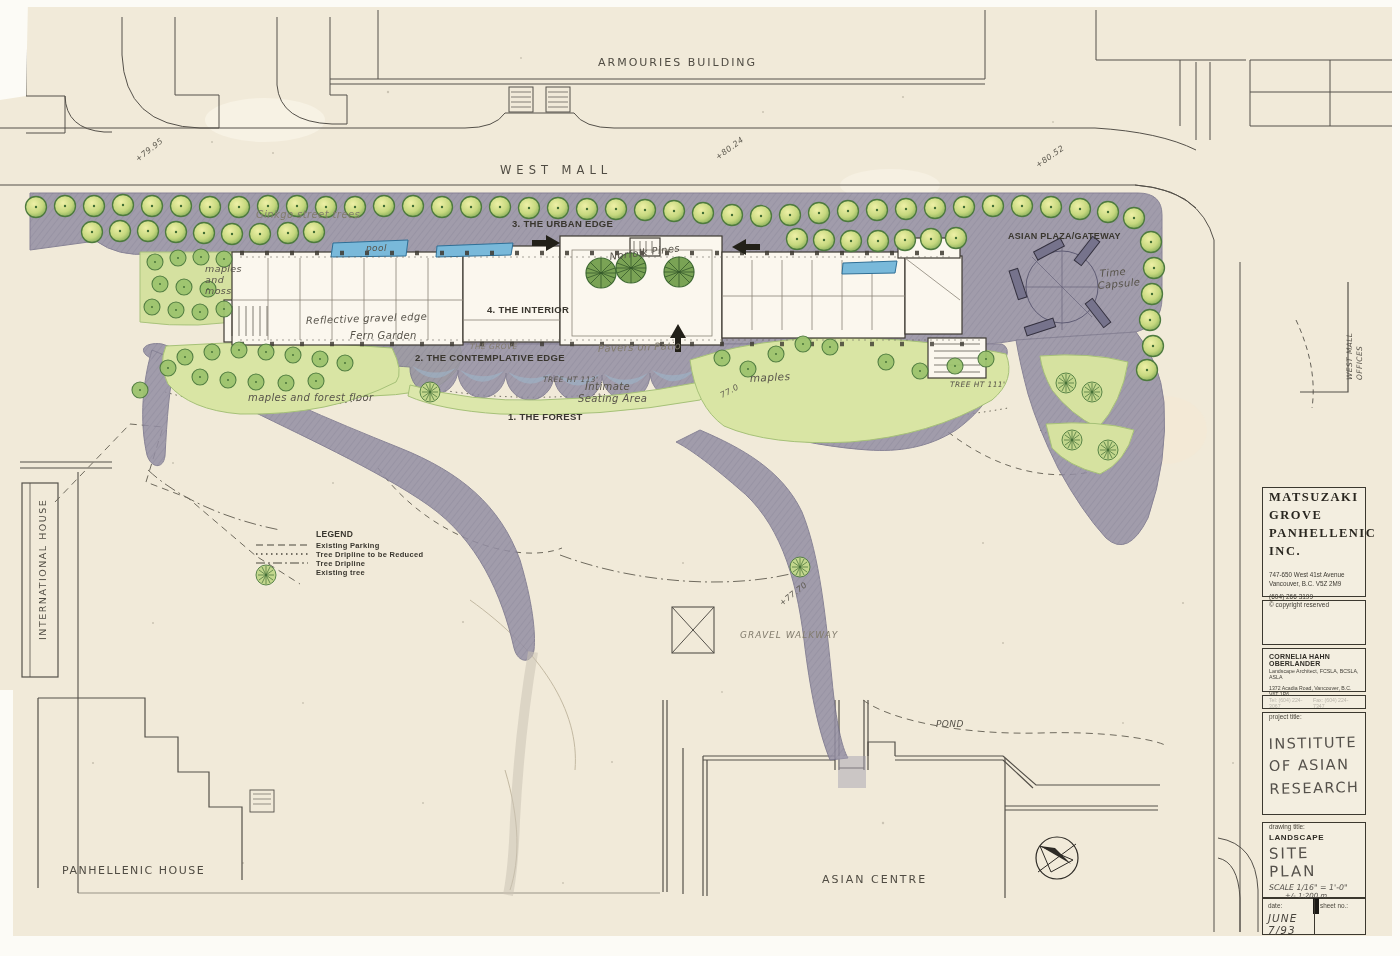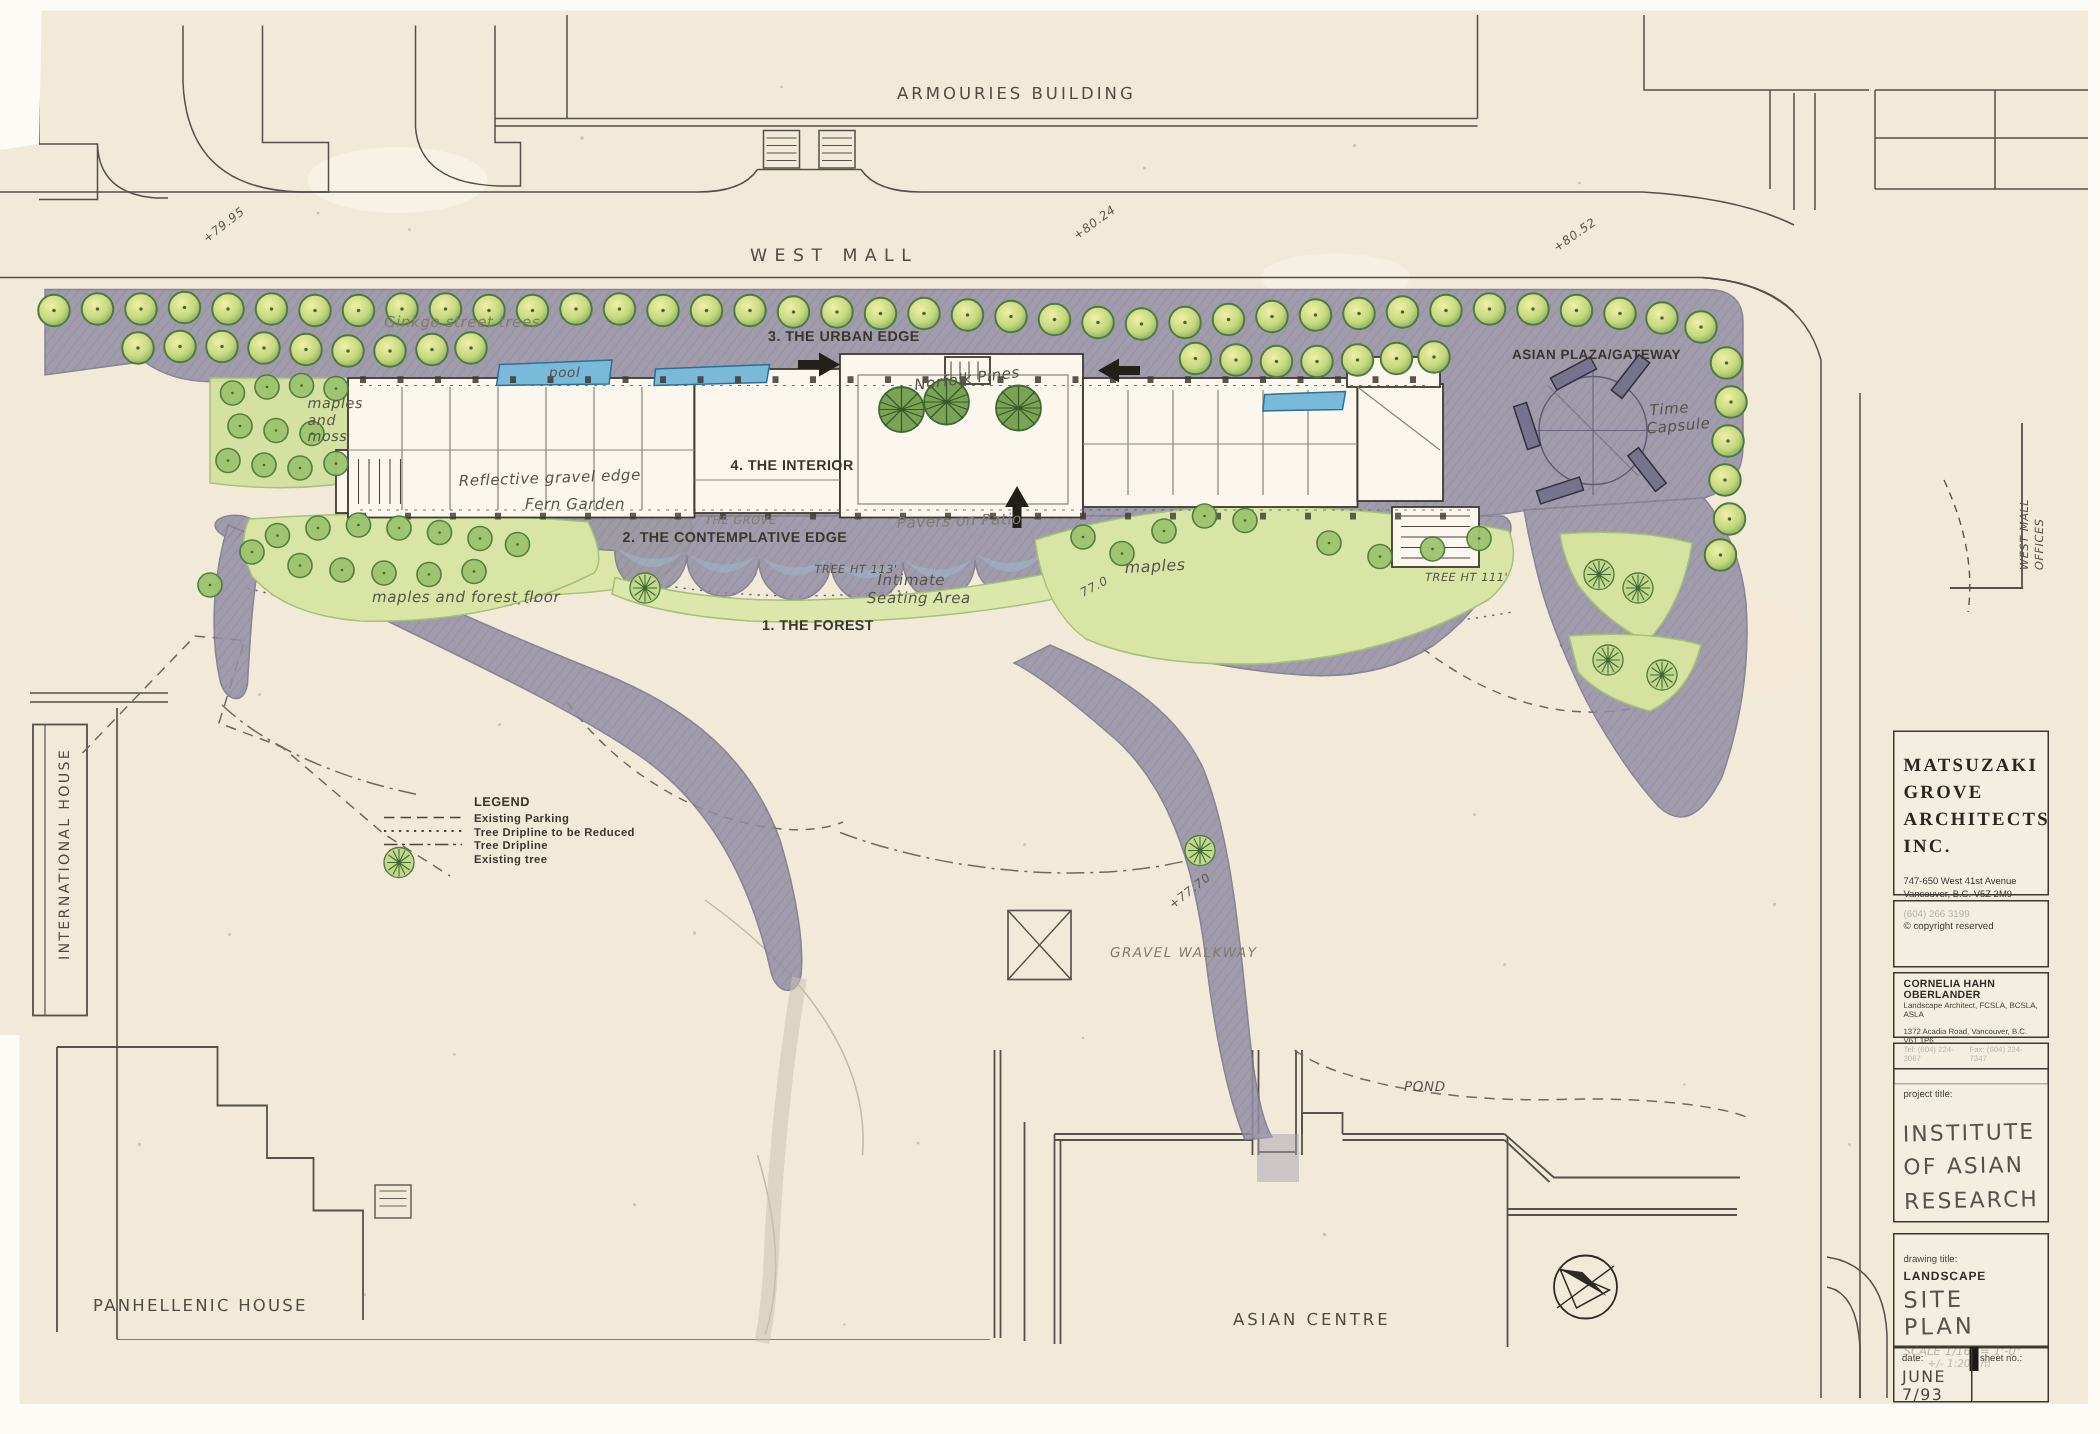--- a/index.html
+++ b/index.html
@@ -9,21 +9,21 @@
   svg text{font-family:"DejaVu Sans",sans-serif;}
   .h{fill:#57534a;font-size:10px;font-style:italic;letter-spacing:.4px}
   .hc{fill:#504c43;font-size:11px;letter-spacing:2px}
   .p{fill:#39362e;font-size:9.5px;font-weight:bold;font-family:"Liberation Sans",sans-serif;letter-spacing:.3px}
   .t{font-size:7.5px}
   .g{fill:#827c6d}
   .sp{fill:#5d594f;font-size:8px;font-style:italic;letter-spacing:.5px}
 
   
   .tblock{position:absolute;left:1262px;top:479px;width:112px;height:457px;color:#2f2c25;}
-  .tb{position:absolute;left:0;width:104px;border:1.5px solid #3b382f;background:rgba(245,240,228,.65);box-sizing:border-box;padding:13px 6px;}
+  .tb{position:absolute;left:0;width:104px;border:1.5px solid #3b382f;background:rgba(245,240,228,.65);box-sizing:border-box;padding:0 6px;}
   .tb-firm{top:8px;height:110px;}
   .firm-name{font-family:"Liberation Serif",serif;font-size:12.5px;font-weight:600;letter-spacing:1.5px;line-height:1.45;color:#2a2720;}
   .firm-addr{margin-top:9px;font-size:6.3px;line-height:1.5;color:#3c3931;}
   .firm-phone{margin-top:5px;font-size:6.5px;color:#3c3931;}
   .tb-copy{top:121px;height:45px;font-size:6.5px;color:#3e3b33;}
   .tb-obl{top:169px;height:44px;padding-top:4px;}
   .obl-name{font-size:7px;font-weight:bold;letter-spacing:.2px;}
   .obl-sub{font-size:5.3px;margin-top:1px;color:#45423a;}
   .obl-addr{font-size:5.2px;margin-top:5px;color:#45423a;}
   .obl-tel{font-size:5.2px;color:#45423a;display:flex;justify-content:space-between;}
@@ -33,21 +33,21 @@
   .hand-big{margin-top:12px;font-family:"DejaVu Sans",sans-serif;font-size:14.5px;letter-spacing:1.5px;
             line-height:1.55;color:#55514b;transform:rotate(-1.2deg);}
   .tb-draw{top:343px;height:76px;}
   .series{font-size:8px;font-weight:bold;letter-spacing:.6px;margin-top:3px;color:#2f2c25;}
   .hand-mid{font-family:"DejaVu Sans",sans-serif;font-size:15px;letter-spacing:2px;color:#55514b;margin-top:2px;transform:rotate(-1deg);}
   .scale1{font-family:"DejaVu Sans",sans-serif;font-style:italic;font-size:7.8px;color:#55514b;margin-top:3px;}
   .scale2{font-family:"DejaVu Sans",sans-serif;font-style:italic;font-size:7px;color:#55514b;margin-left:16px;}
   .tb-brow{top:419px;height:37px;padding:0;display:flex;}
   .cell{width:50%;box-sizing:border-box;padding:3px 5px;position:relative;}
   .cell.right{border-left:1.5px solid #3b382f;}
-  .hand-date{font-family:"DejaVu Sans",sans-serif;font-size:10.5px;color:#49453e;margin-top:3px;letter-spacing:1px;}
+  .hand-date{font-family:"DejaVu Sans",sans-serif;font-size:10.5px;font-style:italic;color:#49453e;margin-top:3px;letter-spacing:1px;}
   .tick{position:absolute;left:50px;top:-1px;width:6px;height:16px;background:#1c1a16;}
 </style>
 </head>
 <body>
 
 <div class="sheet">
 <svg width="1400" height="956" viewBox="0 0 1400 956">
   <defs>
     <radialGradient id="gTree" cx="0.4" cy="0.35" r="0.8">
       <stop offset="0" stop-color="#eef0a6"></stop>
@@ -432,21 +432,21 @@
     <rect x="1392" y="0" width="8" height="956"></rect>
     <rect x="0" y="690" width="13" height="266"></rect>
   </g>
 </svg>
 
 <div class="tblock">
   <div class="tb tb-firm">
     <div class="firm-name">
       <div>MATSUZAKI</div>
       <div>GROVE</div>
-      <div>ARCHITECTS</div>
+      <div>PANHELLENIC</div>
       <div>INC.</div>
     </div>
     <div class="firm-addr">
       <div>747-650 West 41st Avenue</div>
       <div>Vancouver, B.C.  V5Z 2M9</div>
     </div>
     <div class="firm-phone">(604) 266 3199</div>
   </div>
 
   <div class="tb tb-copy">

